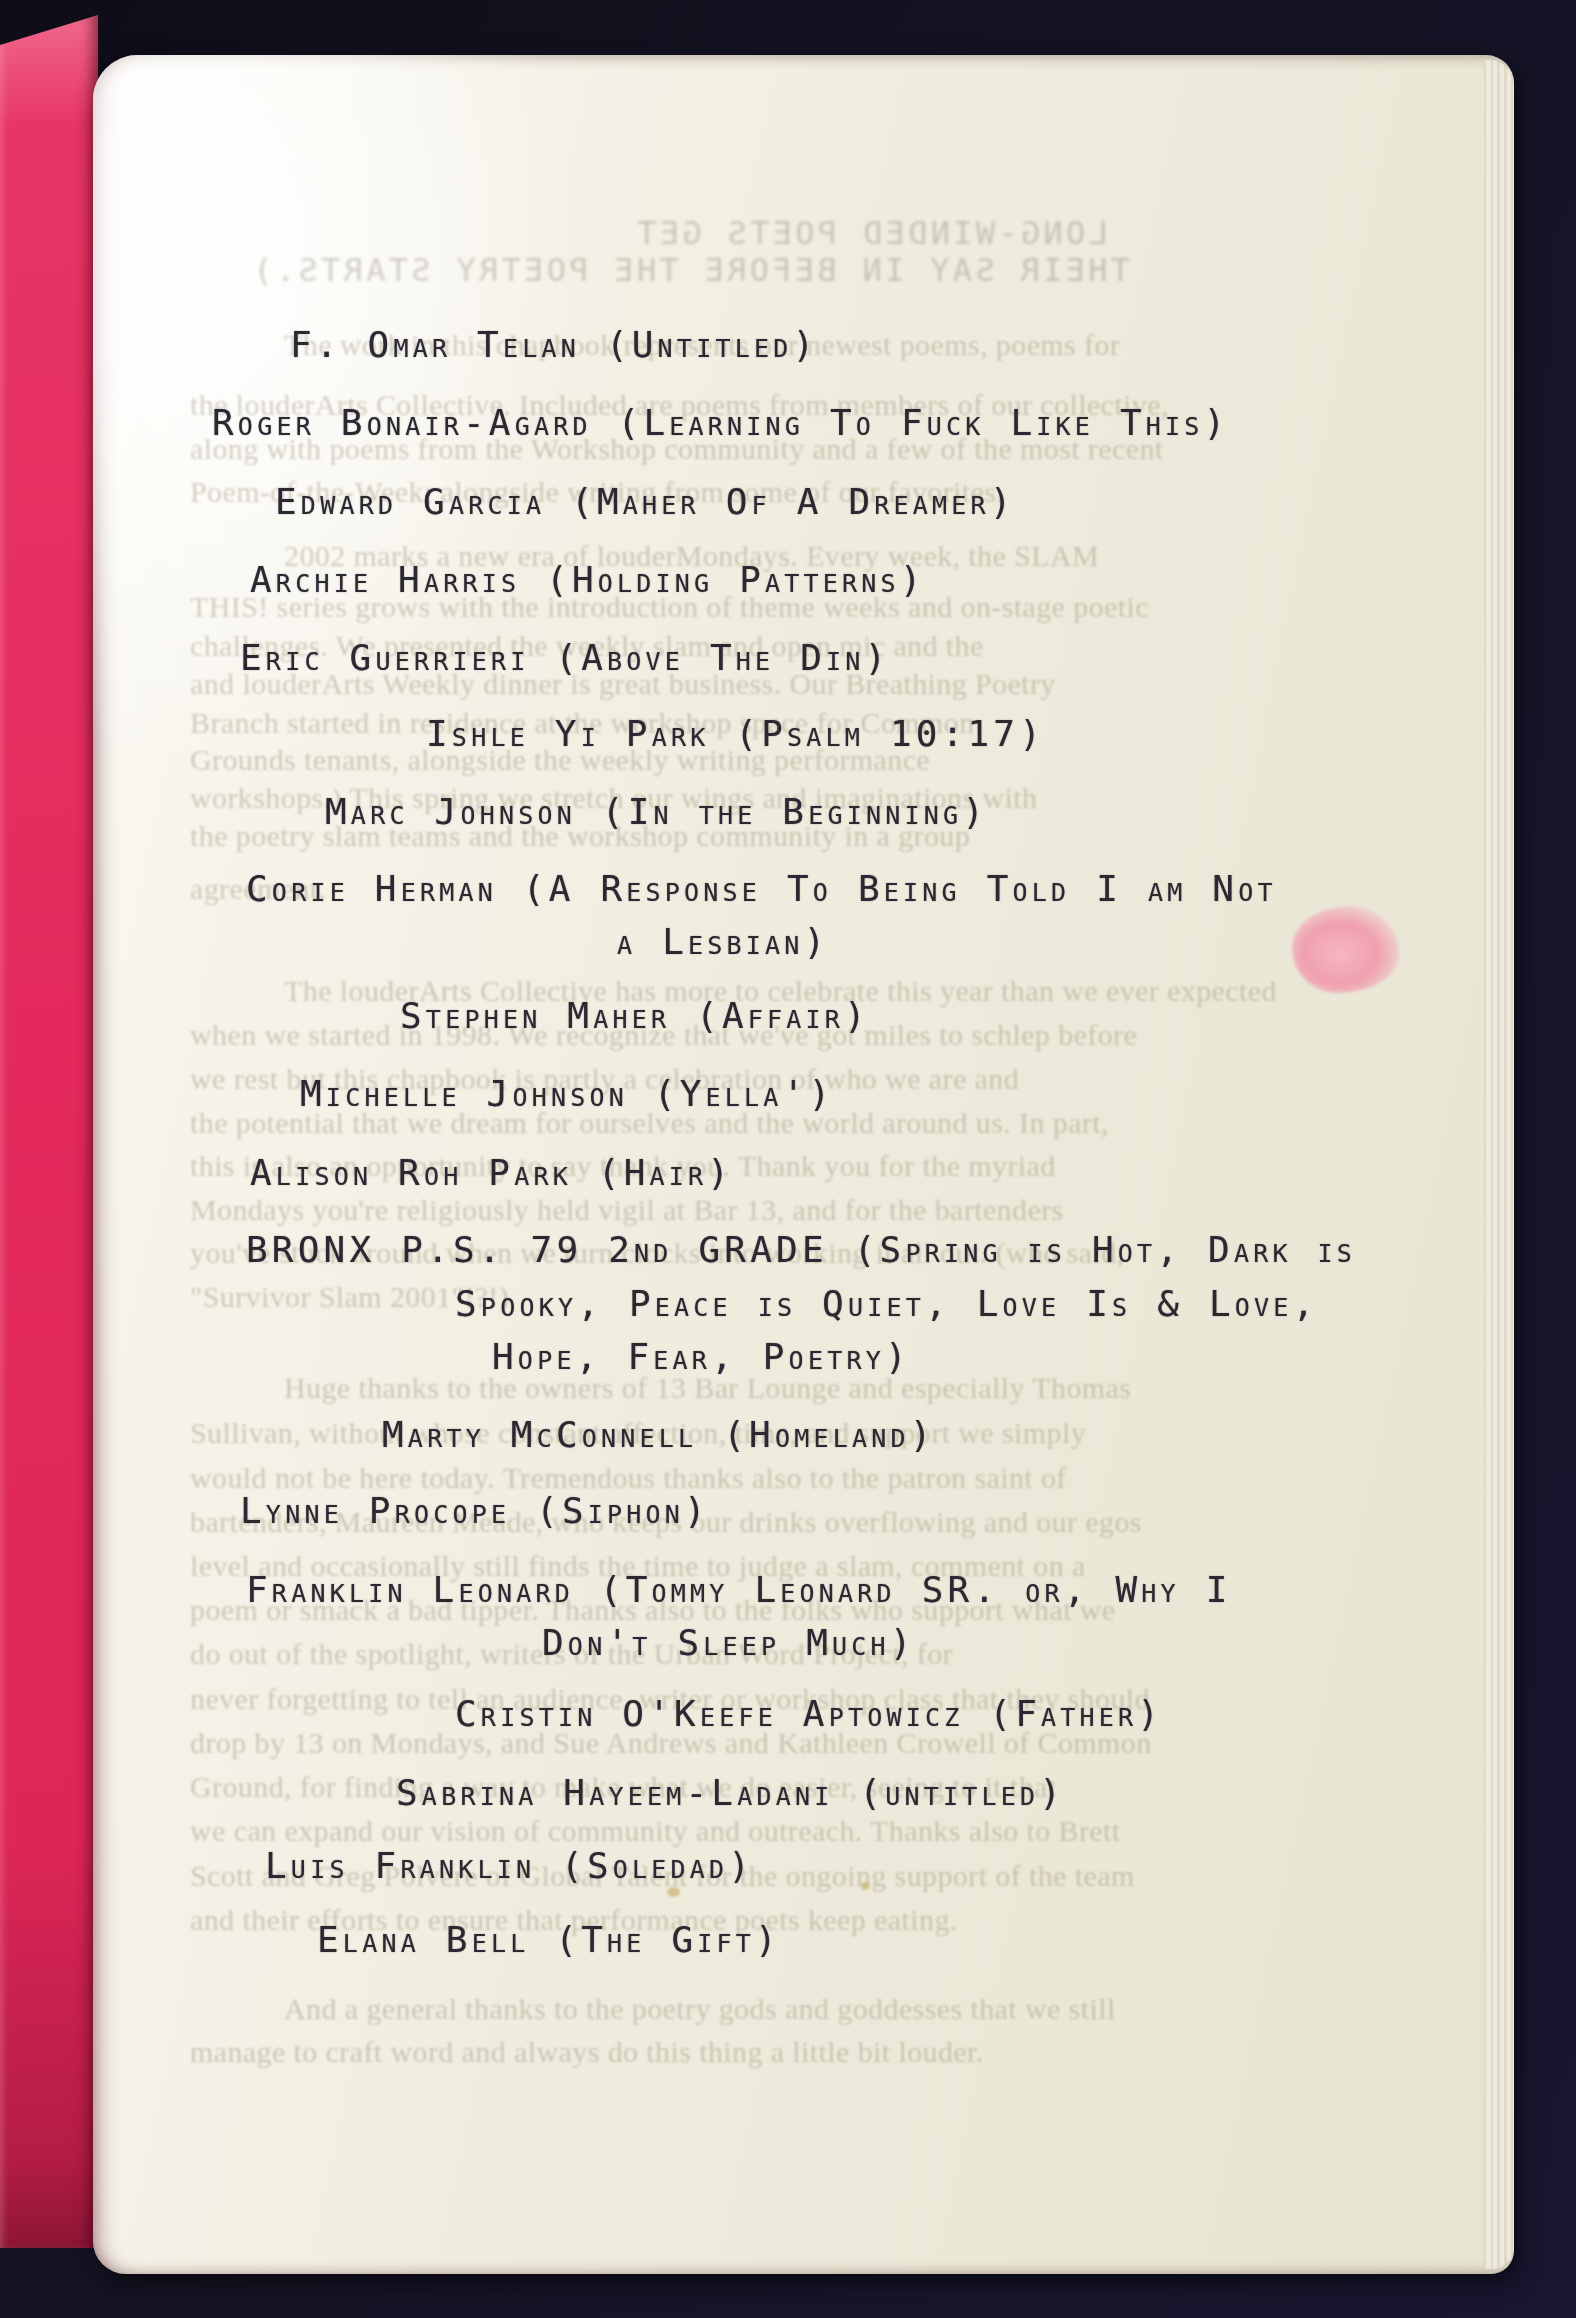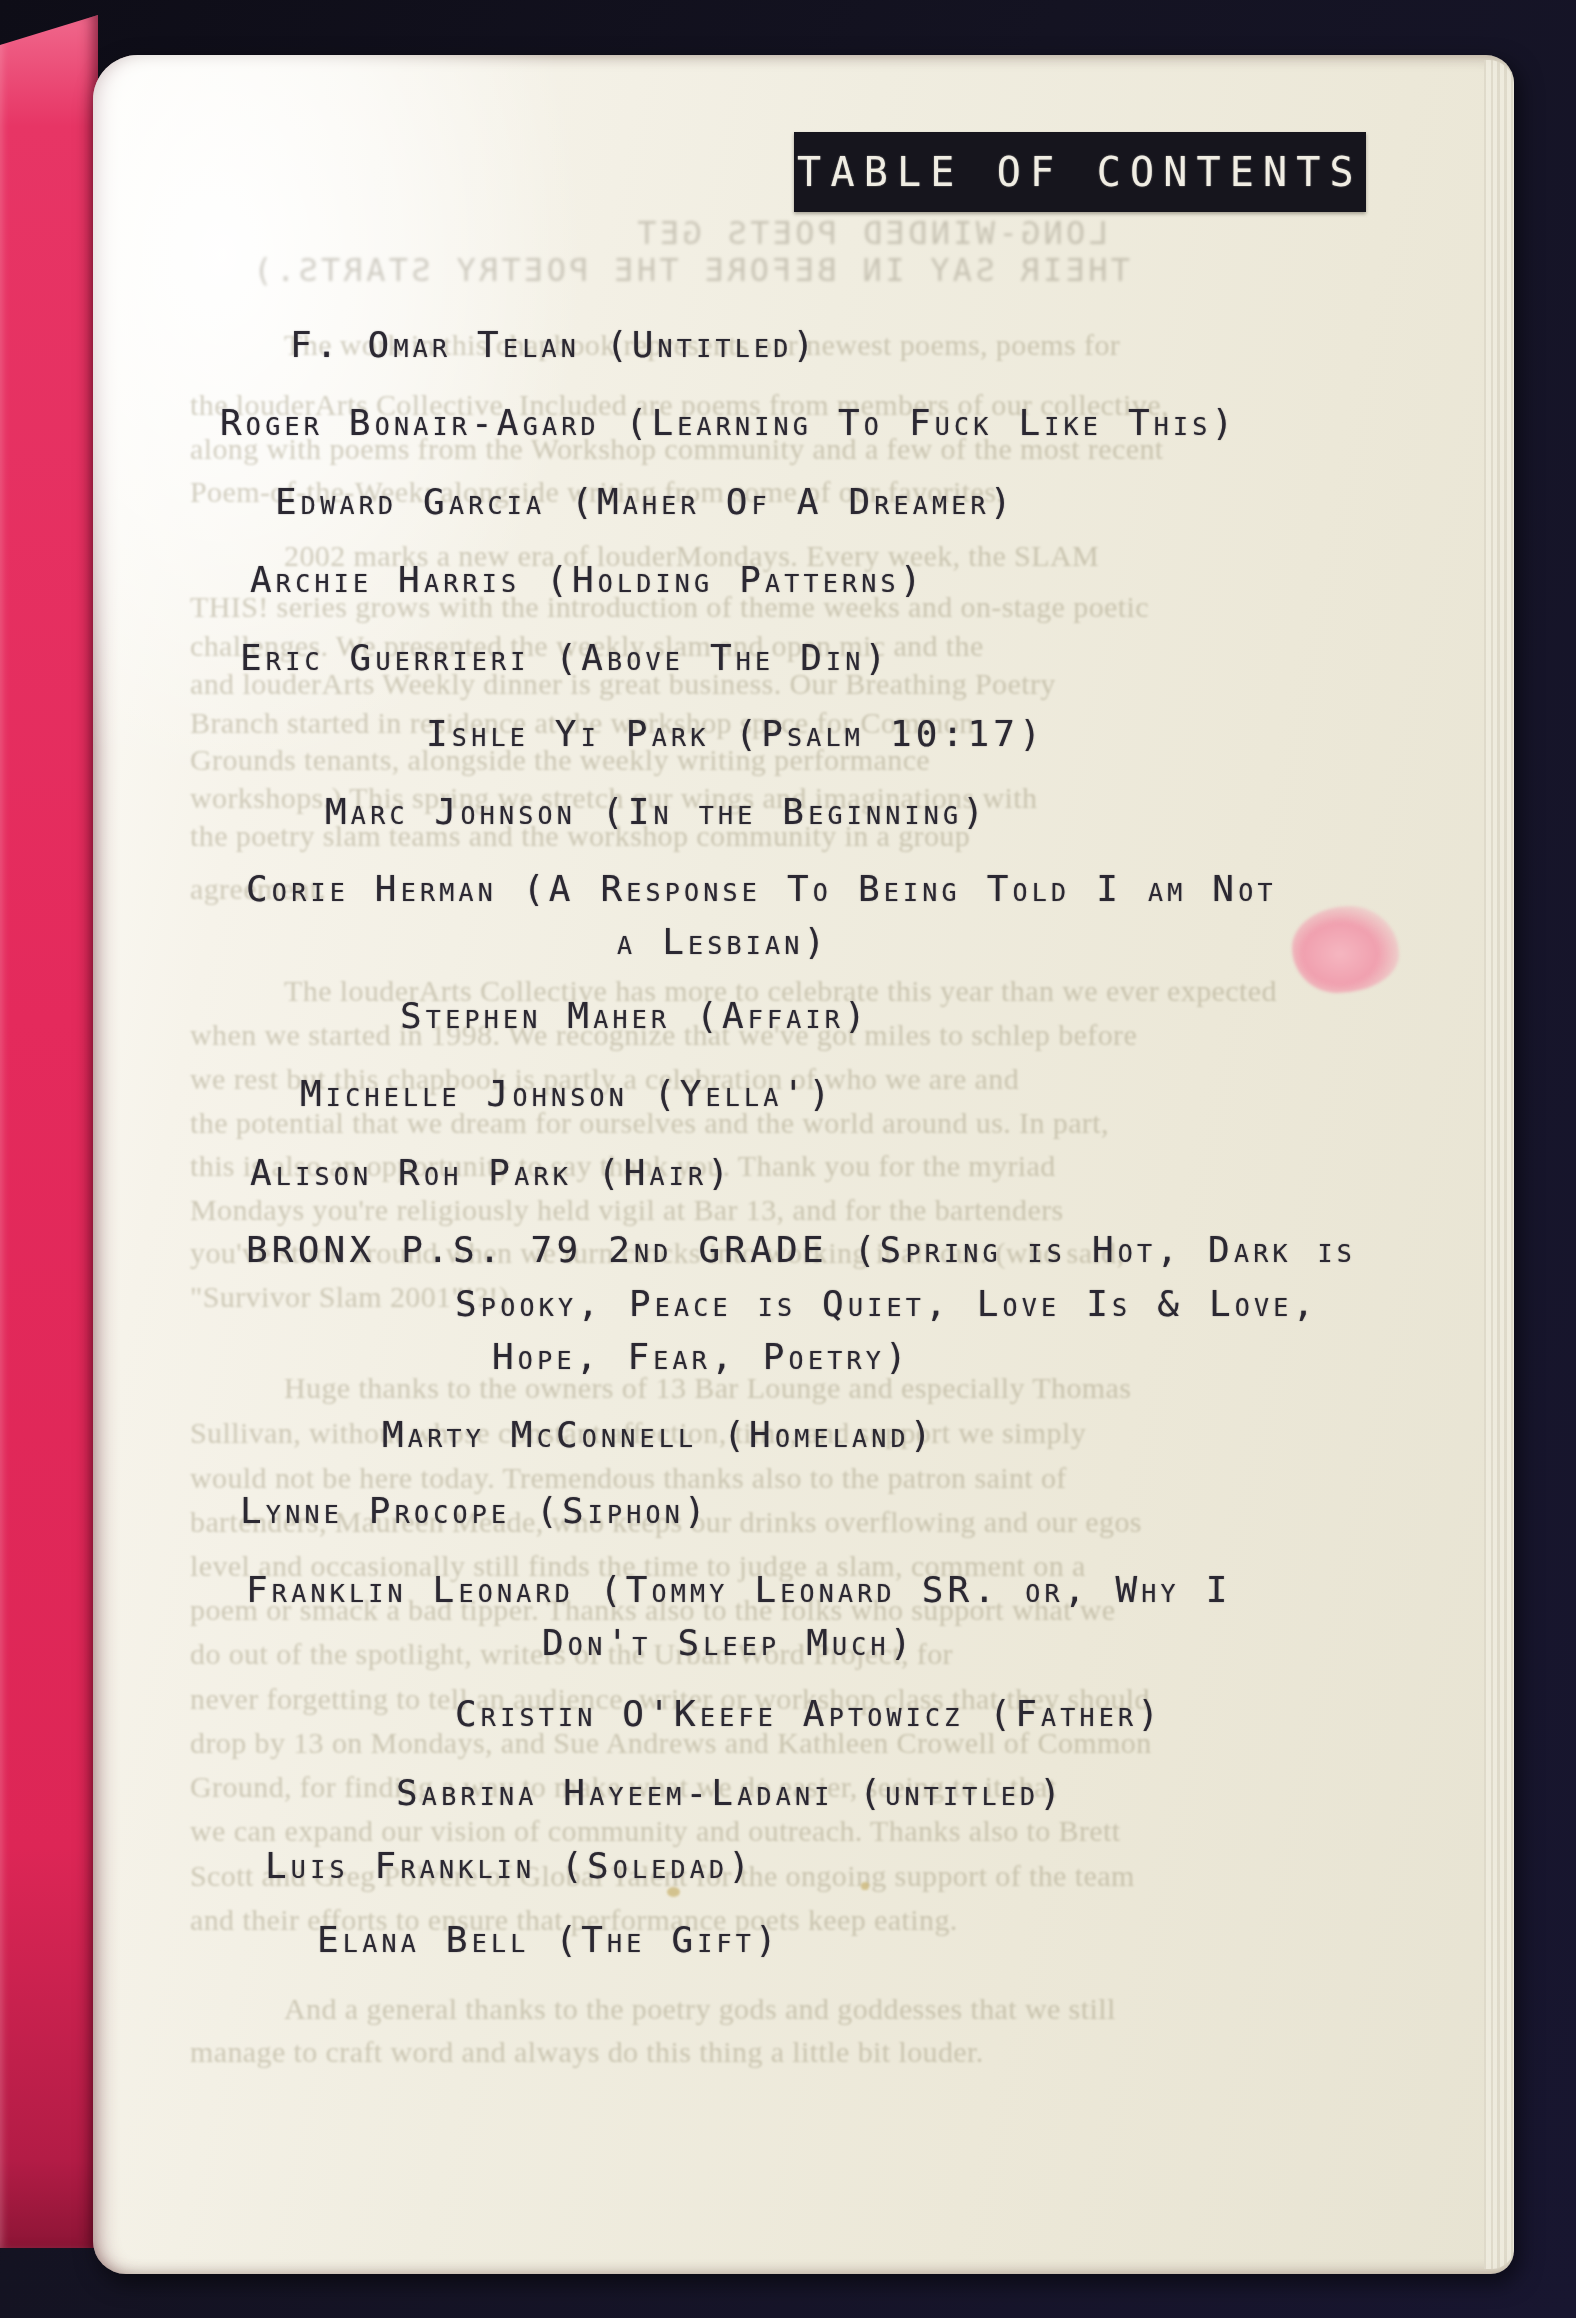--- a/index.html
+++ b/index.html
@@ -162,21 +162,21 @@
   <div class="speck" style="left: 667px; top: 1887px; width: 13.3px; height: 10px;"></div>
       <div class="speck" style="left: 861px; top: 1882px; width: 8.3px; height: 7.5px;"></div>
     </div>
 
   <div class="layer">
     
   <div class="toc-entry">
         
       <div class="toc-line" style="left: 290px; top: 327px;">F. Omar Telan (Untitled)</div></div><div class="toc-entry">
         
-      <div class="toc-line" style="left: 220px; top: 405px;">Roger Bonair-Agard (Learning To Fuck Like This)</div></div><div class="toc-entry">
+      <div class="toc-line" style="left: 212px; top: 405px;">Roger Bonair-Agard (Learning To Fuck Like This)</div></div><div class="toc-entry">
         
       <div class="toc-line" style="left: 275px; top: 484px;">Edward Garcia (Maher Of A Dreamer)</div></div><div class="toc-entry">
         
       <div class="toc-line" style="left: 250px; top: 562px;">Archie Harris (Holding Patterns)</div></div><div class="toc-entry">
         
       <div class="toc-line" style="left: 240px; top: 640px; text-align: center;">Eric Guerrieri (Above The Din)</div></div><div class="toc-entry">
         
       <div class="toc-line" style="left: 426px; top: 716px;">Ishle Yi Park (Psalm 10:17)</div></div><div class="toc-entry">
         
       <div class="toc-line" style="left: 325px; top: 794px;">Marc Johnson (In the Beginning)</div></div><div class="toc-entry">
@@ -198,18 +198,15 @@
       <div class="toc-line" style="left: 246px; top: 1572px;">Franklin Leonard (Tommy Leonard SR. or, Why I</div><div class="toc-line" style="left: 542px; top: 1625px;">Don't Sleep Much)</div></div><div class="toc-entry">
         
       <div class="toc-line" style="left: 455px; top: 1696px;">Cristin O'Keefe Aptowicz (Father)</div></div><div class="toc-entry">
         
       <div class="toc-line" style="left: 396px; top: 1775px;">Sabrina Hayeem-Ladani (untitled)</div></div><div class="toc-entry">
         
       <div class="toc-line" style="left: 265px; top: 1848px;">Luis Franklin (Soledad)</div></div><div class="toc-entry">
         
       <div class="toc-line" style="left: 317px; top: 1922px; text-align: right;">Elana Bell (The Gift)</div></div></div>
 
-  <div class="title-bar">
-    <span>TABLE OF CONTENTS</span>
-  </div>
 
 </div>
 
 
 </body></html>

